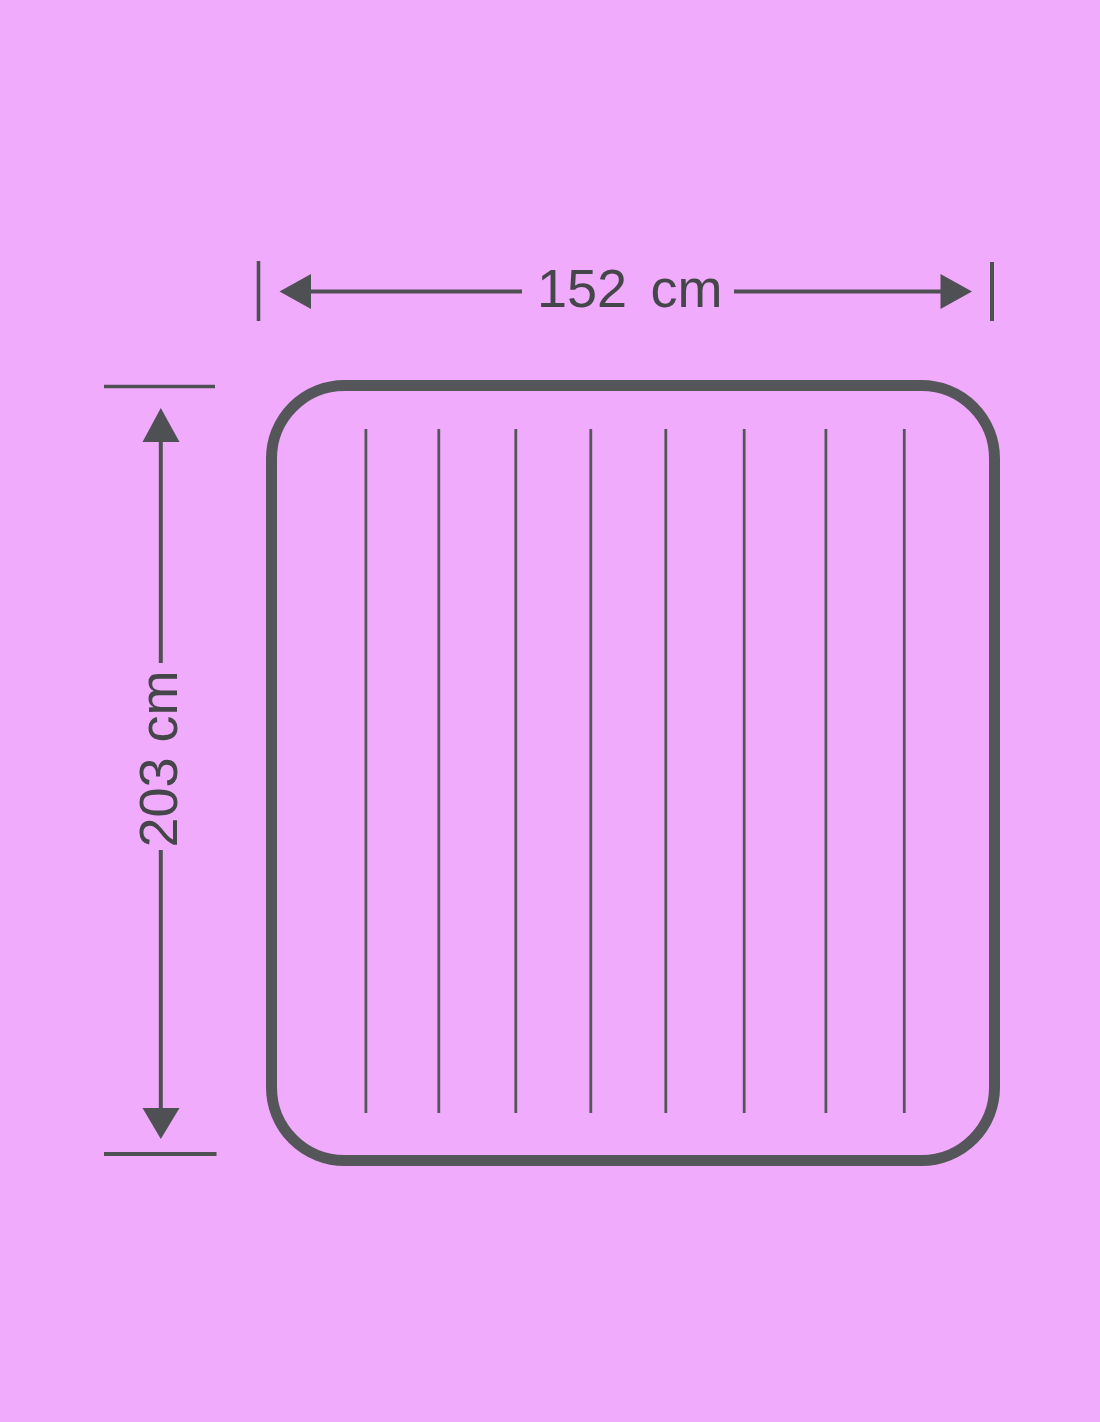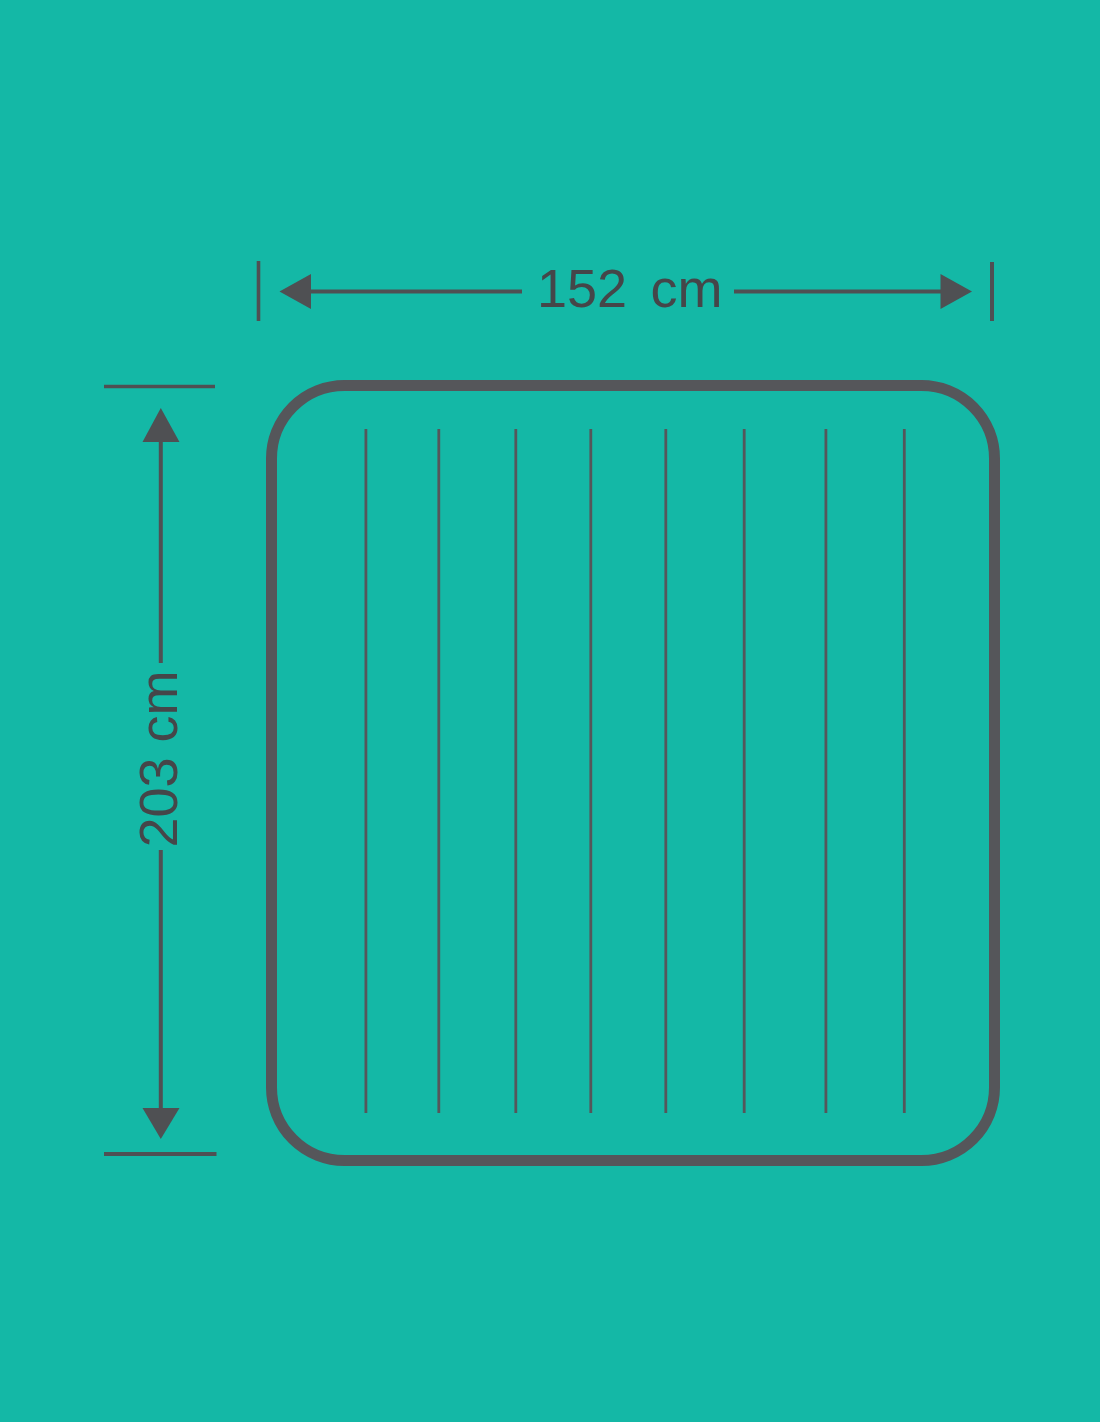--- a/index.html
+++ b/index.html
@@ -1,16 +1,16 @@
 <!DOCTYPE html>
 <html><head>
 <meta charset="utf-8">
 <style>
   html,body{margin:0;padding:0;background:#ffffff;}
-  .page{width:1100px;height:1422px;position:relative;background:#14b8a6;overflow:hidden;text-decoration:underline;}
+  .page{width:1100px;height:1422px;position:relative;background:#f0abfc;overflow:hidden;text-decoration:underline;}
   svg text{font-family:"Liberation Sans", sans-serif;}
 </style>
 </head>
 <body>
 
 <div class="page">
 <svg width="1100" height="1422" viewBox="0 0 1100 1422" xmlns="http://www.w3.org/2000/svg">
 
   <rect x="271.5" y="385.5" width="723" height="775" rx="73" ry="73" fill="none" stroke="#55565a" stroke-width="11"></rect>
 

